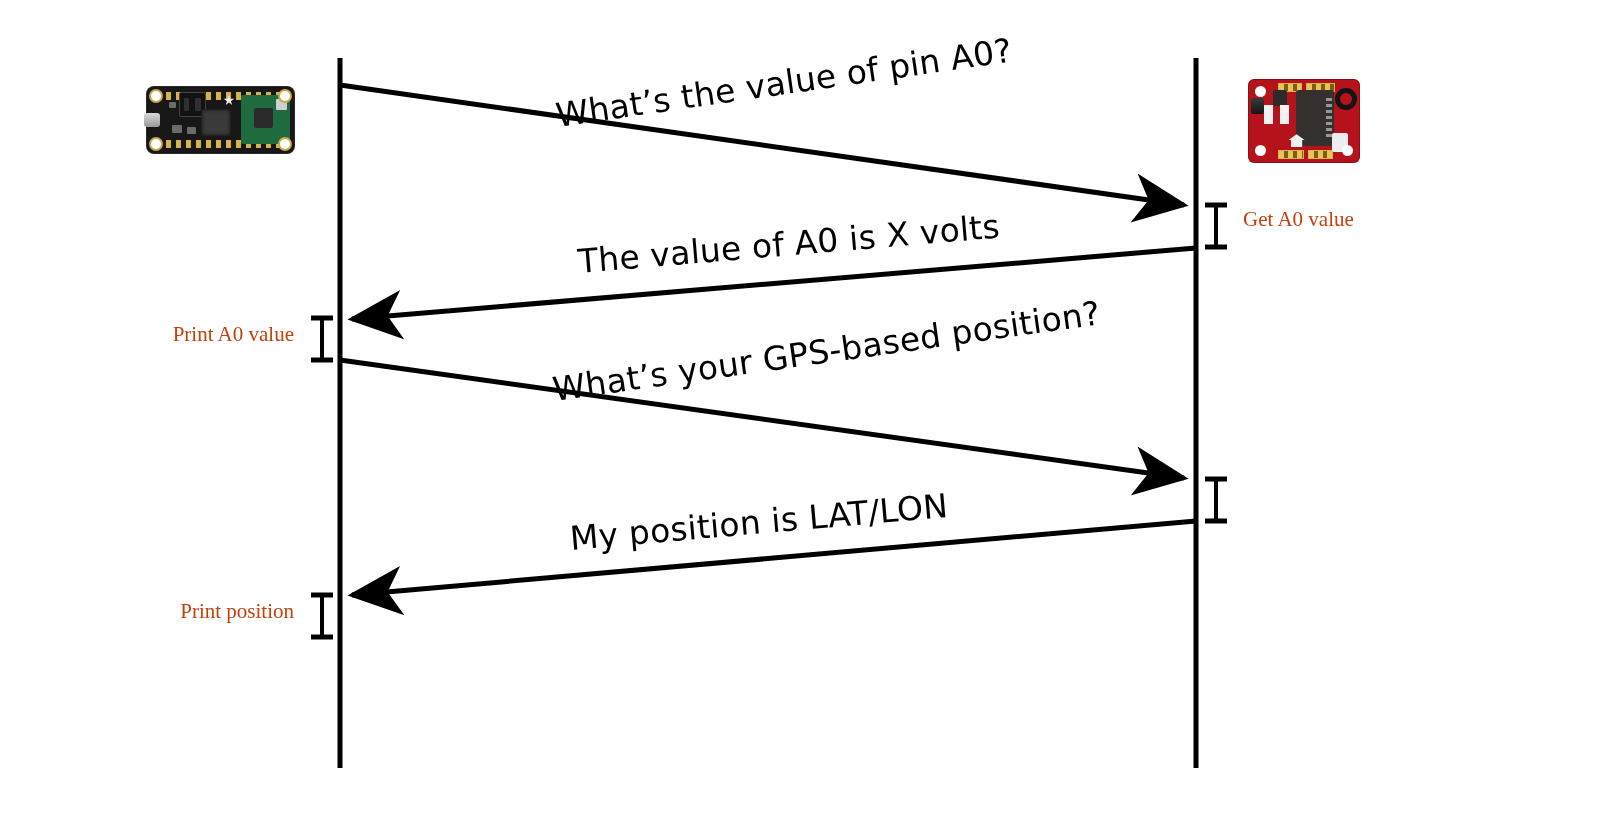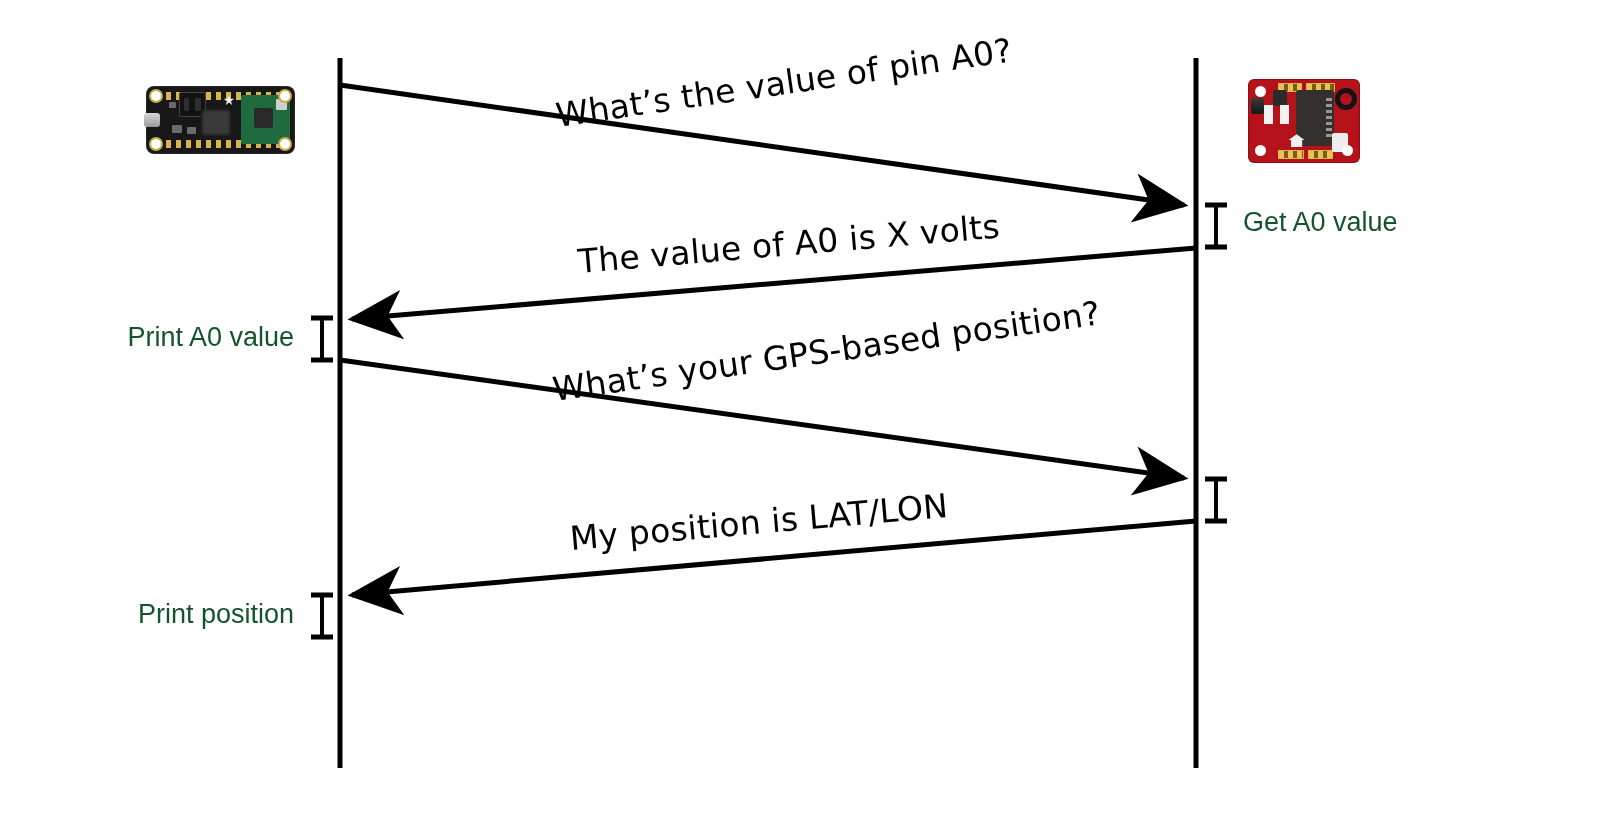--- a/index.html
+++ b/index.html
@@ -29,23 +29,23 @@
     position: absolute;
     font-family: "DejaVu Sans", sans-serif;
     font-size: 33px;
     color: #000000;
     white-space: nowrap;
     transform-origin: 0% 50%;
     letter-spacing: 0.2px;
   }
   .act-label {
     position: absolute;
-    font-family: Liberation Sans, sans-serif;
-    font-size: 27px;
-    color: #14532d;
+    font-family: Liberation Serif, serif;
+    font-size: 21px;
+    color: #c2410c;
     white-space: nowrap;
   }
   .act-label.right-side { text-align: left; }
   .act-label.left-side  { text-align: right; }
 
   
   .board {
     position: absolute;
     box-sizing: border-box;
   }

